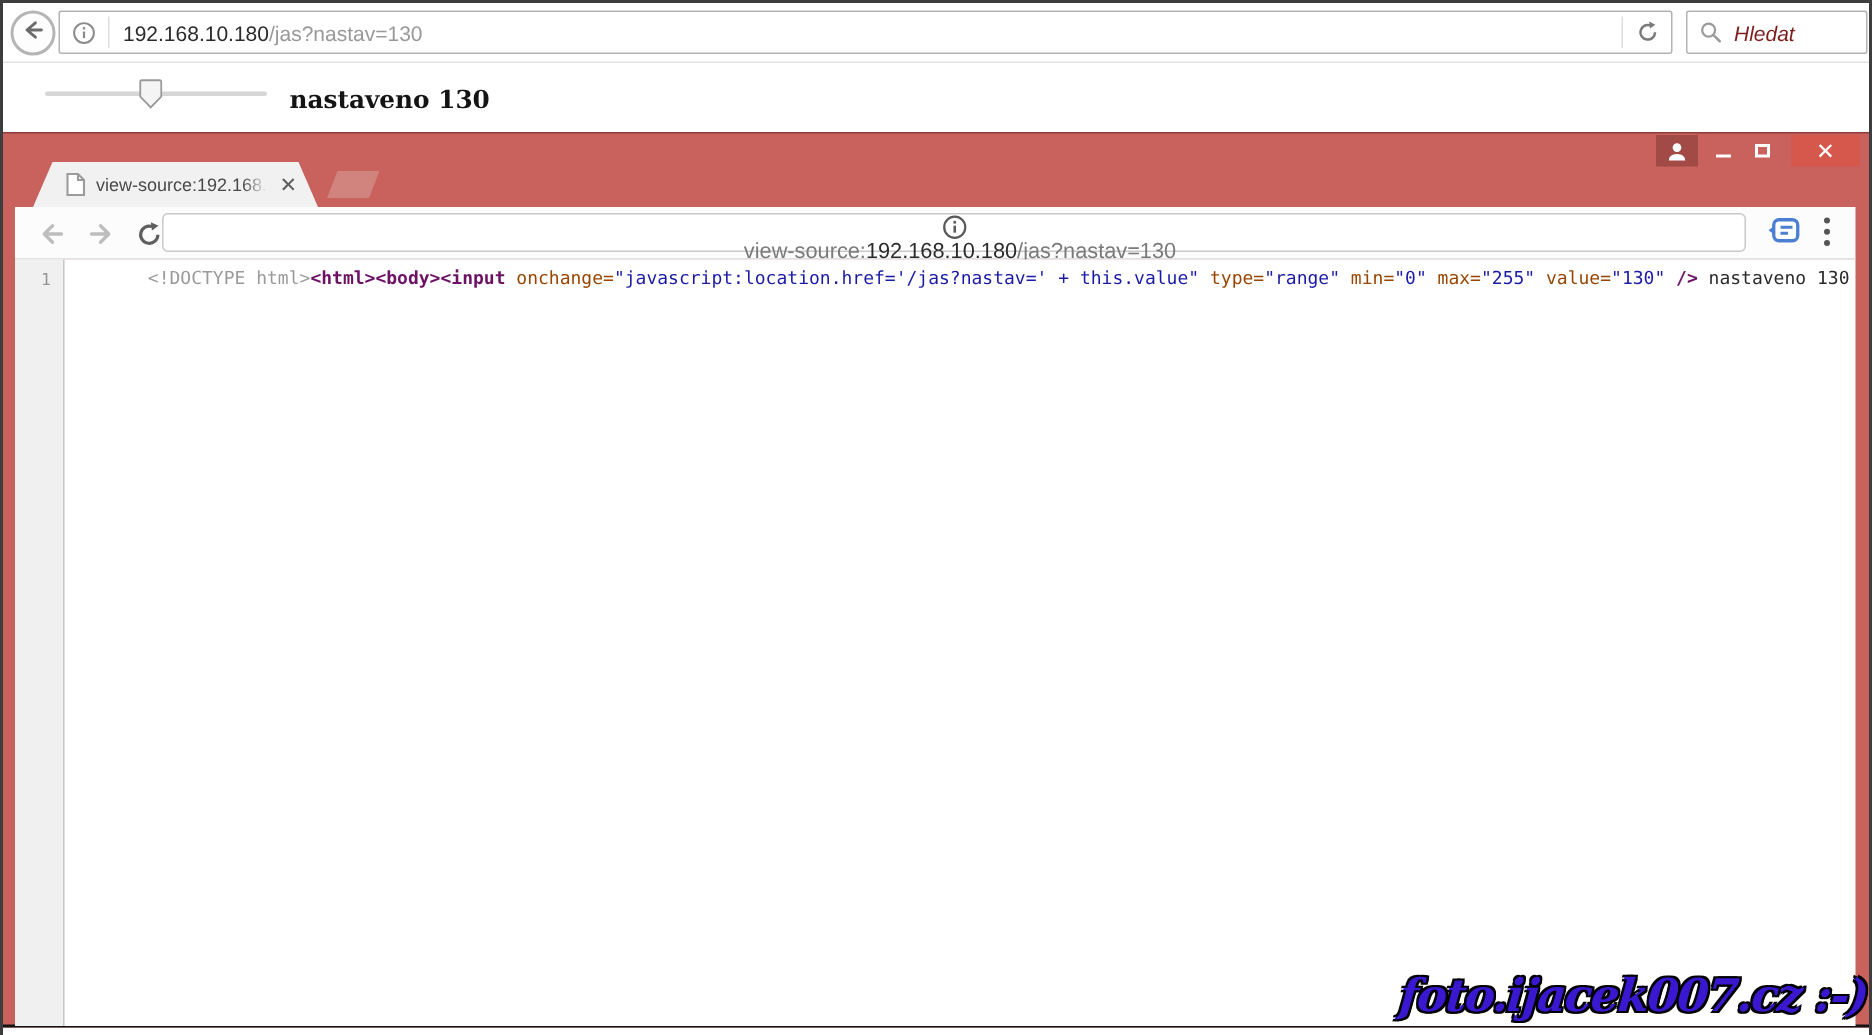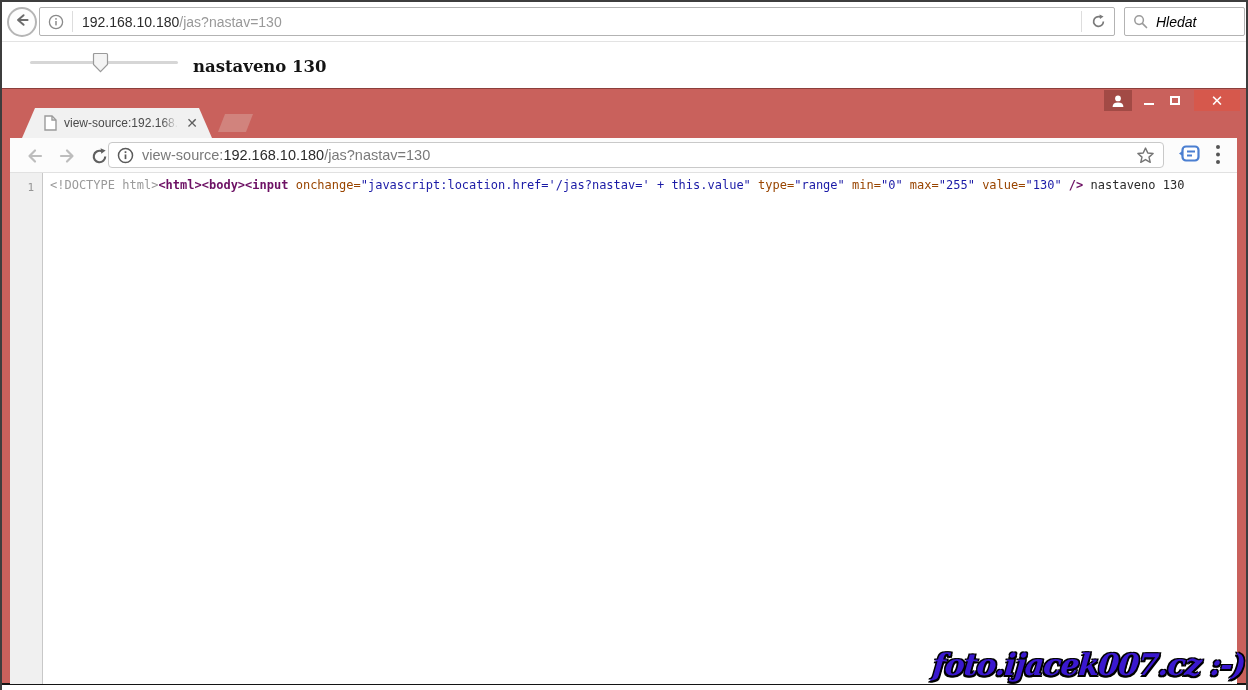--- a/index.html
+++ b/index.html
@@ -19,21 +19,21 @@
     background:#fff; border:1px solid #b3b3b3; border-radius:2px;
     display:flex; align-items:center; }
   .ff-sep { width:1px; align-self:stretch; background:#ddd; margin:3px 0; }
   .ff-url { font-size:14px; margin-left:9px; white-space:nowrap; }
   .url-host { color:#2b2b2b; }
   .url-path { color:#999; }
   .ff-reload { width:32px; align-self:stretch; display:flex; align-items:center; justify-content:center; cursor:pointer; }
   .ff-search { position:absolute; left:1122px; top:5px; width:121px; height:29px;
     background:#fff; border:1px solid #b3b3b3; border-radius:2px;
     display:flex; align-items:center; }
-  .ff-search-ph { font-size:14px; font-style:italic; color:#000000; margin-left:8px; }
+  .ff-search-ph { font-size:14px; font-style:italic; color:#7f1d1d; margin-left:8px; }
   .ff-divider { position:absolute; left:0; top:39px; width:1244px; height:1px; background:#e3e3e3; }
   .slider-track { position:absolute; left:28px; top:59px; width:148px; height:3px;
     background:#d6d6d6; border-radius:2px; }
   .slider-thumb { position:absolute; left:90px; top:50px; }
   .ff-status { position:absolute; left:191px; top:55px; font-family:"DejaVu Serif", serif;
     font-size:16.5px; font-weight:600; color:#141414; }
 
   
   .cr { position:absolute; left:0; top:86px; width:1244px; height:597px;
     background:#c9615c; border-top:1px solid #8c3f3b; border-bottom:2px solid #141414; }
@@ -53,36 +53,36 @@
   .wb-min { left:1134px; width:25px; }
   .wb-max { left:1160px; width:25px; }
   .wb-close { left:1192px; width:46px; background:#d6584c; color:#fff; font-size:15px; }
   .glyph-min { width:10px; height:2px; background:#fff; margin-top:6px; }
   .glyph-max { width:10px; height:9px; border:2px solid #fff; }
 
   .cr-toolbar { position:absolute; left:8px; top:49px; width:1227px; height:35px;
     background:#fcfcfc; border-bottom:1px solid #e1e1e1; }
   .nav-ico { position:absolute; top:7px; width:22px; height:22px; display:flex; align-items:center; justify-content:center; cursor:pointer; }
   .omnibox { position:absolute; left:98px; top:4px; width:1056px; height:26px; background:#fff;
-    border:1px solid #c9c9c9; border-radius:4px; display:flex; align-items:center; padding:0 8px; }
+    border:1px solid #c9c9c9; border-radius:4px; display:flex; align-items:center; padding:0 8px;flex-direction:column; }
   .omni-url { font-size:14.5px; margin-left:8px; white-space:nowrap; }
   .omni-scheme { color:#7a7a7a; }
   .omni-host { color:#2b2b2b; }
   .omni-path { color:#7a7a7a; }
   .omni-spacer { flex:1; }
   .ext-ico { position:absolute; left:1168px; top:6px; cursor:pointer; }
   .menu-ico { position:absolute; left:1205px; top:6px; cursor:pointer; }
 
   .cr-content { position:absolute; left:8px; top:84px; width:1227px; height:511px;
     background:#fff; display:flex; align-items:stretch; }
   .gutter { width:33px; background:#f0f0f0; border-right:1px solid #c8c8c8;
     text-align:right; padding:4px 8px 0 0; }
   .line-no { font-family:"DejaVu Sans Mono", monospace; font-size:11px; color:#969696; }
   .code { flex:1; padding:4px 4px 0 7px; font-family:"DejaVu Sans Mono", monospace;
-    font-size:12px; line-height:16px; white-space:pre; }
+    font-size:12px; line-height:16px; white-space:pre;text-align:right; }
   .tok-doctype { color:#9a9a9a; }
   .tok-tag { color:#6d1164; font-weight:bold; }
   .tok-attr { color:#994500; }
   .tok-val { color:#1a1aa6; }
   .tok-plain { color:#2a2a2a; }
 
   
   .watermark { position:absolute; right:1px; top:645px; z-index:50;
     font-family:"DejaVu Serif", serif; font-style:italic; font-weight:bold;
     font-size:30px; color:#3a18cf; transform:skewX(-5deg); letter-spacing:-1px;

